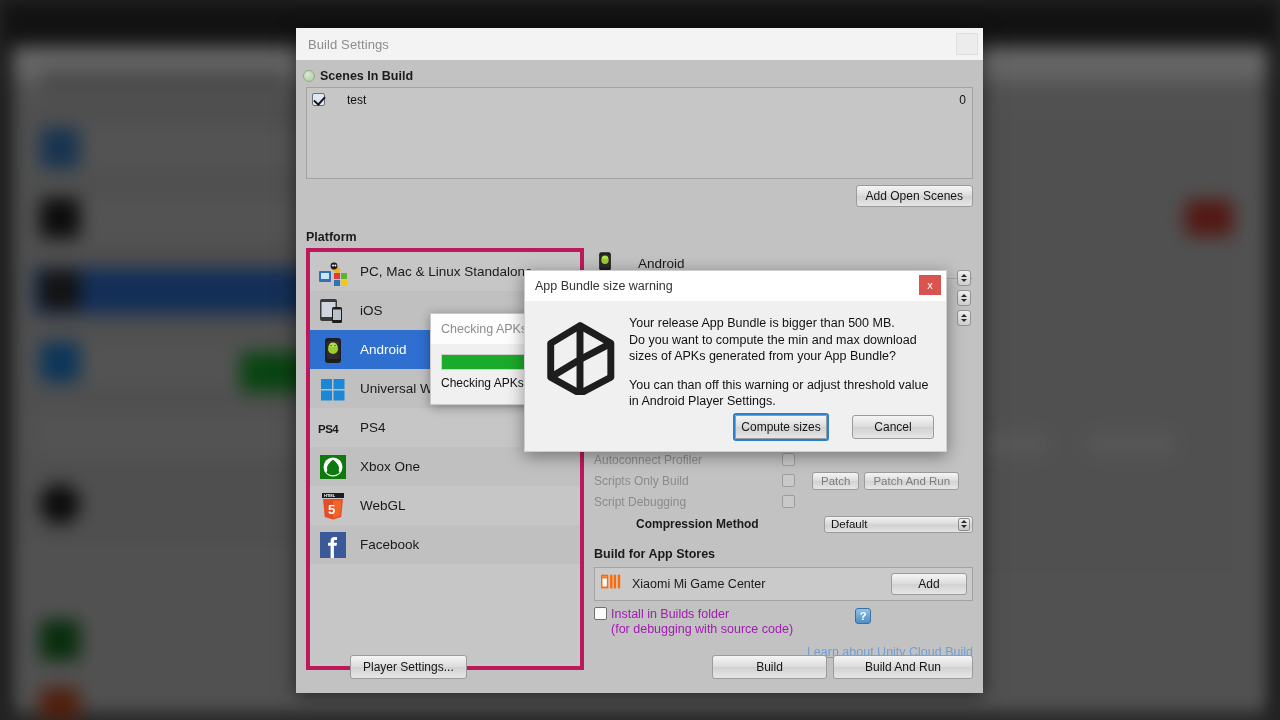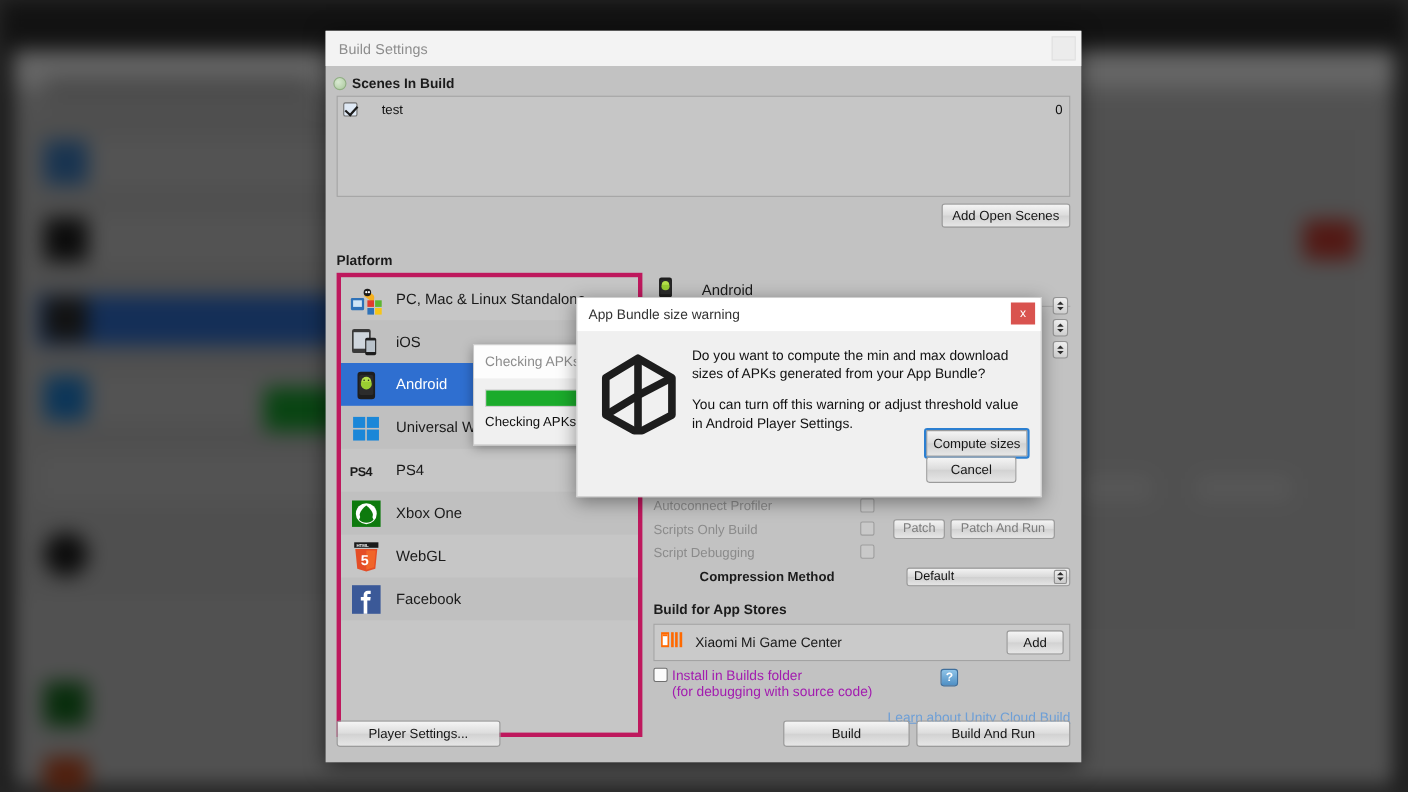--- a/index.html
+++ b/index.html
@@ -178,42 +178,42 @@
     display:flex; flex-direction:column; align-items:center; justify-content:center; gap:2px;
   }
 
   #sdk-head { margin-top: 8px; }
   #sdk-box {
     border: 1px solid #a3a3a3; background: #cacaca;
     height: 34px; display: flex; align-items: center;
     padding: 0 5px; margin-top: 3px;
   }
   #sdk-name { font-size: 12.5px; color: #1a1a1a; margin-left: 10px; }
-  #sdk-add-btn { margin-left: auto; width: 52px; text-align:center; }
+  #sdk-add-btn { margin-left: auto; width: 76px; text-align:center; }
 
   #install-row { display:flex; align-items:flex-start; margin-top: 6px; }
   #install-texts { margin-left: 4px; }
   .install-line { font-size: 12.5px; color: #a21caf; line-height: 15px; }
   #help-icon {
     margin-left: 62px; margin-top: 1px;
     width: 16px; height: 16px;
     background: linear-gradient(180deg,#8fc4e8,#4f8fc4);
     border: 1px solid #3f6f9c; border-radius: 3px;
     color: #fff; font-size: 11px; font-weight: bold;
     display:flex; align-items:center; justify-content:center;
   }
 
   #cloud-link-row { display:flex; justify-content:flex-end; margin-top: 8px; }
   #cloud-link { font-size: 12.5px; color: #6e9fd6; text-decoration: underline; cursor: pointer; }
 
   #bottom-bar {
     position: absolute; left: 10px; right: 10px; bottom: 14px;
     display: flex; align-items: center;
   }
-  #player-settings-btn { padding: 4px 28px; }
+  #player-settings-btn { padding: 4px 12px; margin-left: 44px; }
   #build-buttons { margin-left: auto; display: flex; gap: 6px; }
   #build-btn { width: 115px; text-align:center; padding: 4px 0; }
   #build-run-btn { width: 140px; text-align:center; padding: 4px 0; }
 
   
   #apk-dialog {
     position: absolute;
     left: 430px; top: 313px;
     width: 215px; height: 92px;
     background: #f0f0f0;
@@ -255,21 +255,21 @@
     display:flex; align-items:center; justify-content:center;
     cursor: pointer;
   }
   #warn-body { display: flex; padding: 14px 14px 0 16px; }
   #unity-logo { width: 80px; flex: 0 0 auto; padding-top: 6px; }
   #warn-texts { margin-left: 8px; }
   .warn-line { font-size: 12.5px; color: #111; line-height: 16.5px; }
   .warn-gap { height: 12px; }
   #warn-buttons {
     position: absolute; right: 12px; bottom: 12px;
-    display: flex; gap: 0; flex-direction: column;
+    display: flex; gap: 25px;
   }
   #compute-sizes-btn {
     width: 92px; text-align:center; padding: 4px 0;
     outline: 2px solid #2b7fd1; outline-offset: 0px;
     border-radius: 1px;
   }
   #cancel-btn { width: 82px; text-align:center; padding: 4px 0; }
 </style>
 </head>
 <body>
@@ -567,24 +567,25 @@
   <div id="warn-body">
     <div id="unity-logo">
       <svg width="78" height="74" viewBox="0 0 100 96">
         <path d="M50 6 L90 29 L90 73 L50 94 L12 73 L12 29 Z" fill="none" stroke="#1d1d1d" stroke-width="9" stroke-linejoin="round"></path>
         <path d="M50 6 L50 50 L12 73" fill="none" stroke="#1d1d1d" stroke-width="9" stroke-linejoin="round"></path>
         <path d="M50 50 L90 29" fill="none" stroke="#1d1d1d" stroke-width="9" stroke-linejoin="round"></path>
         <path d="M50 50 L50 94" fill="none" stroke="#1d1d1d" stroke-width="9" stroke-linejoin="round"></path>
       </svg>
     </div>
     <div id="warn-texts">
+      <div class="warn-line">Your release App Bundle is bigger than 500 MB.</div>
       <div class="warn-line">Do you want to compute the min and max download</div>
       <div class="warn-line">sizes of APKs generated from your App Bundle?</div>
       <div class="warn-gap"></div>
-      <div class="warn-line">You can turn off this warning or adjust threshold value</div>
+      <div class="warn-line">You can than off this warning or adjust threshold value</div>
       <div class="warn-line">in Android Player Settings.</div>
     </div>
   </div>
 
   <div id="warn-buttons">
     <button class="ubtn" id="compute-sizes-btn">Compute sizes</button>
     <button class="ubtn" id="cancel-btn">Cancel</button>
   </div>
 </div>
 

